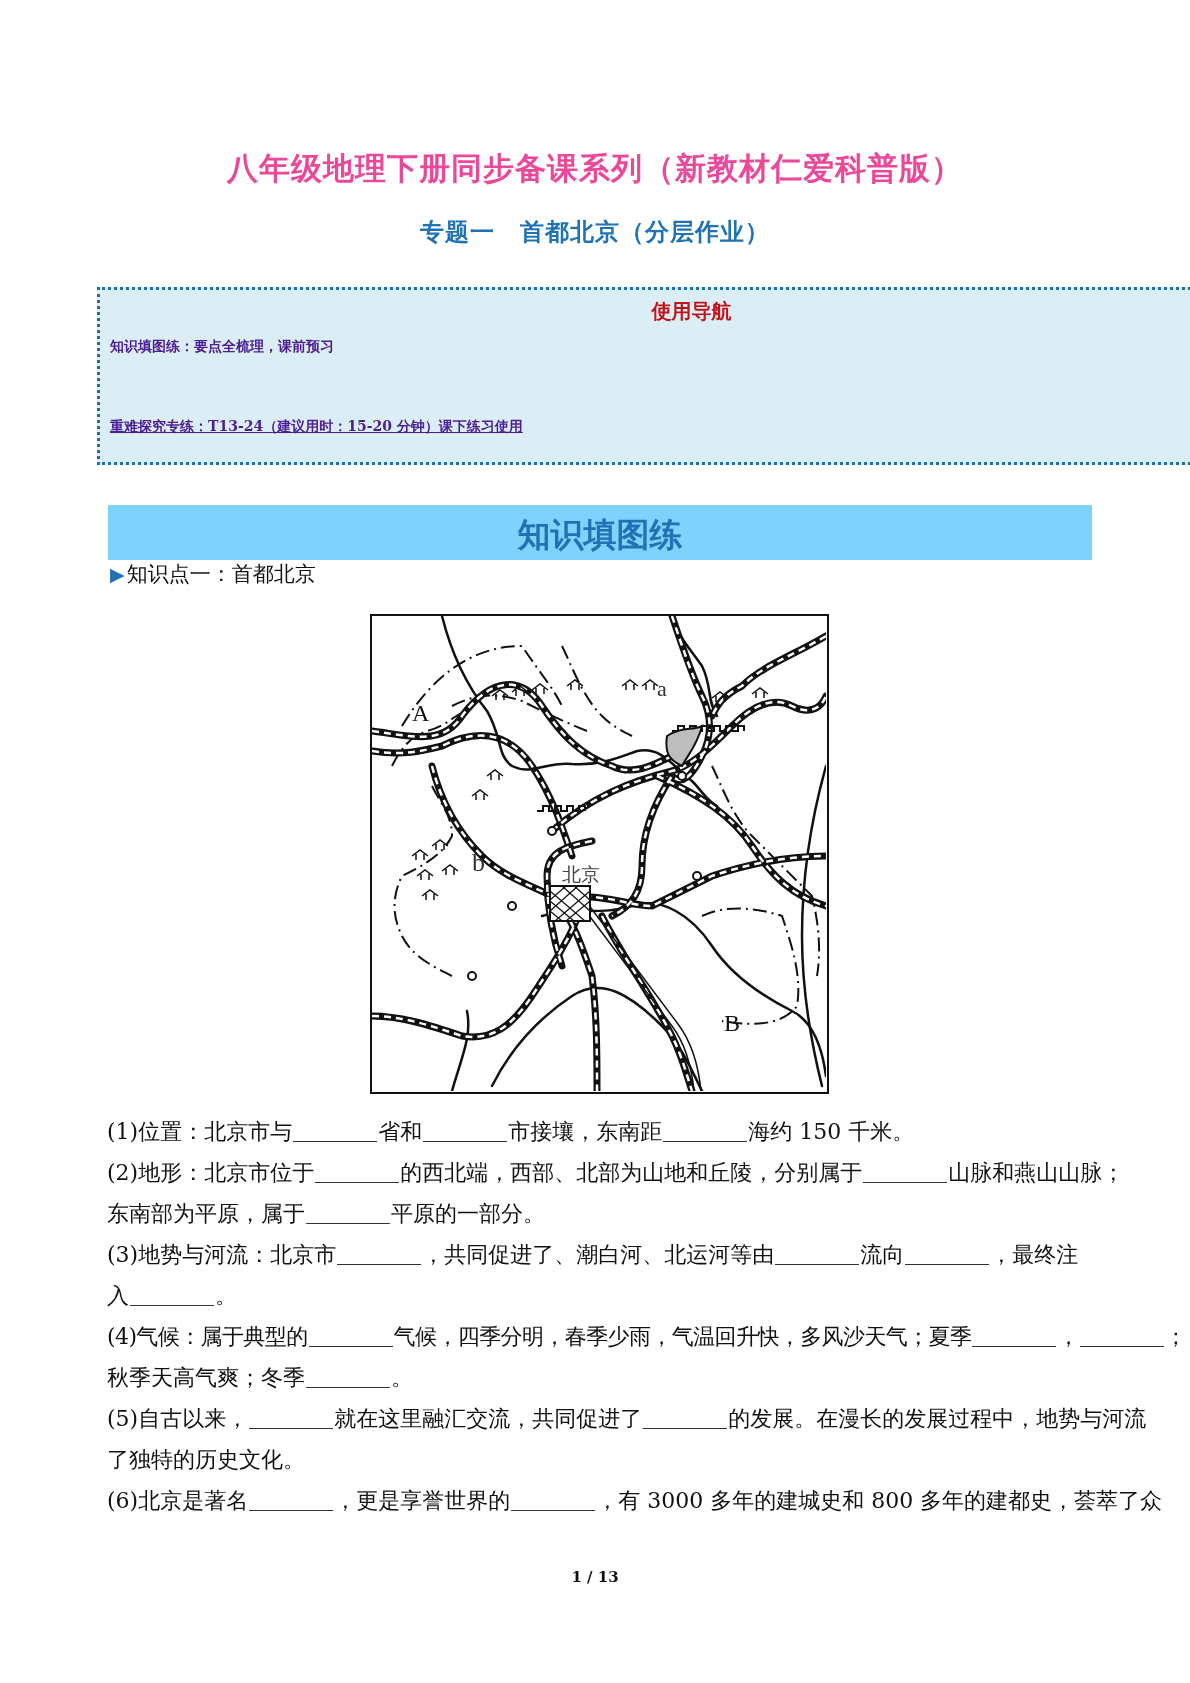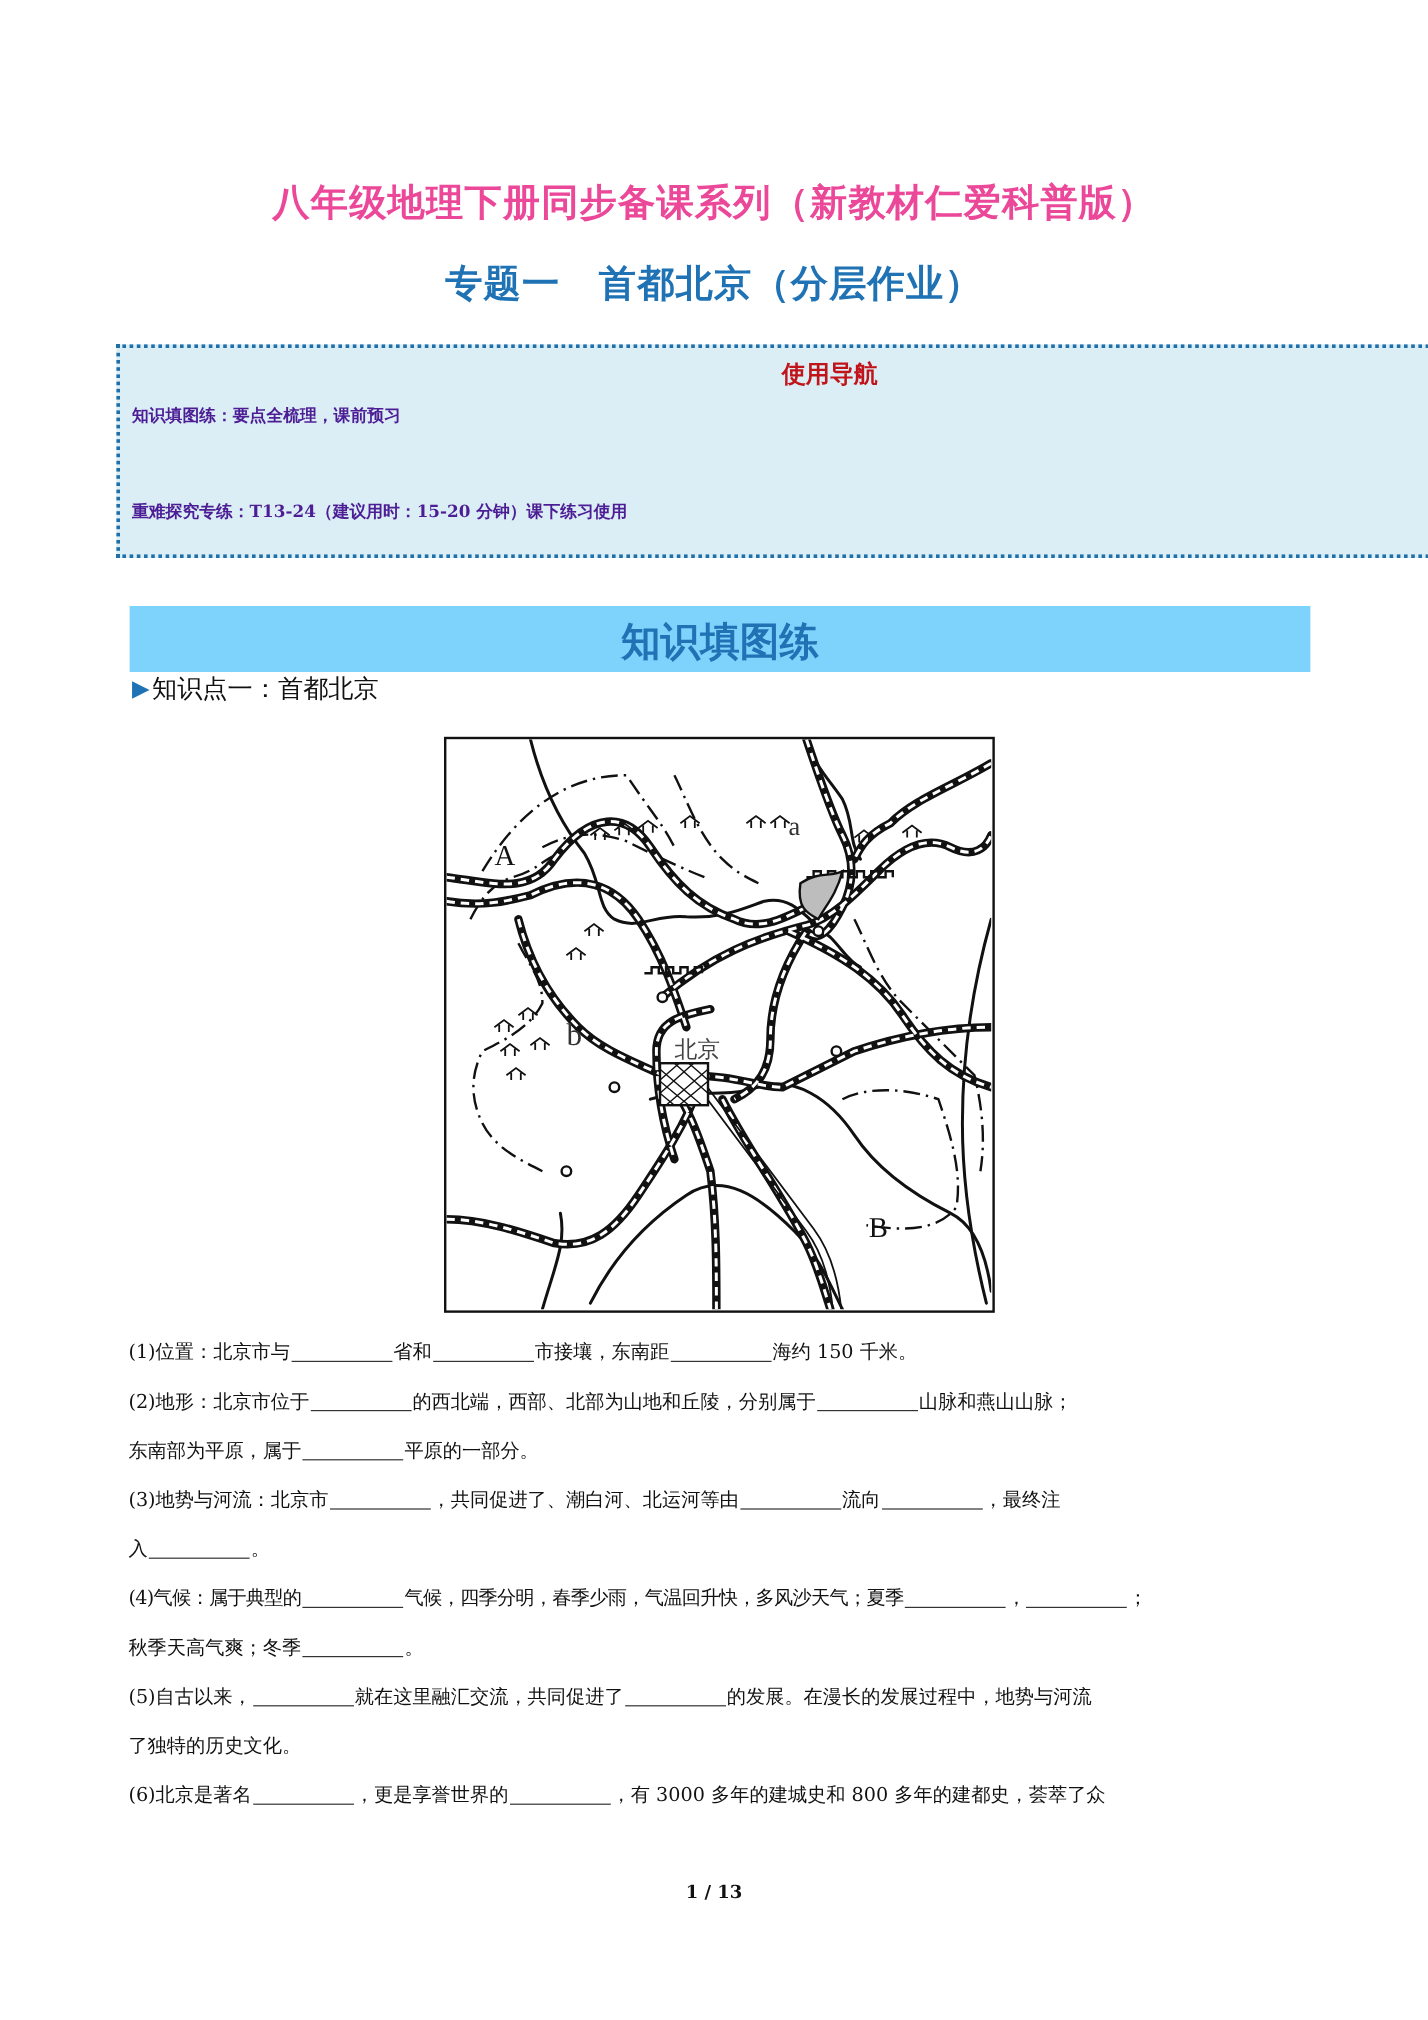--- a/index.html
+++ b/index.html
@@ -2,46 +2,46 @@
 <html><head>
 <meta charset="utf-8">
 <style>
   html, body { margin: 0; padding: 0; background: #ffffff; }
   body { width: 1190px; height: 1683px; position: relative; overflow: hidden;
          font-family: "DejaVu Serif", "Liberation Serif", serif; color: #111; }
   .abs { position: absolute; }
   .title-main { left: 0; width: 1190px; top: 148px; text-align: center;
     font-family: "DejaVu Sans", sans-serif; font-weight: bold; font-size: 31px; color: #ec4899; letter-spacing: 1px; }
   .title-sub { left: 0; width: 1190px; top: 216px; text-align: center;
-    font-family: "DejaVu Sans", sans-serif; font-weight: bold; font-size: 31px; color: #1f73b5; letter-spacing: 1px; }
+    font-family: "DejaVu Sans", sans-serif; font-weight: bold; font-size: 24px; color: #1f73b5; letter-spacing: 1px; }
   .nav-box { left: 97px; top: 287px; width: 1189px; height: 178px; background: #dbeef5;
     border: 3px dotted #1f6fa9; box-sizing: border-box; }
   .nav-title { position: absolute; left: 0; width: 100%; top: 8px; text-align: center;
     font-family: "DejaVu Sans", sans-serif; font-weight: bold; font-size: 20px; color: #c0141a; }
   .nav-line { position: absolute; left: 10px; font-family: "DejaVu Serif", serif; font-weight: bold; font-size: 14px; color: #4c1d95; }
   .section-bar { left: 108px; top: 505px; width: 984px; height: 55px; background: #7dd3fc; }
   .section-title { position: absolute; left: 0; width: 100%; top: 8px; text-align: center;
     font-family: "DejaVu Sans", sans-serif; font-weight: bold; font-size: 33px; color: #1f73b5; }
   .kp { left: 110px; top: 560px; font-family: "DejaVu Sans", sans-serif; font-size: 21px; color: #111; display: flex; align-items: center; }
   .kp .tri { color: #1f73b5; font-size: 19px; margin-right: 2px; }
   .map { left: 370px; top: 614px; width: 459px; height: 480px; border: 2.5px solid #111; box-sizing: border-box; background: #fff; overflow: hidden; }
-  .para { position: absolute; left: 107px; width: 980px; font-family: "DejaVu Serif", serif; font-size: 16px; color: #111; white-space: nowrap; }
+  .para { position: absolute; left: 107px; width: 980px; font-family: "DejaVu Serif", serif; font-size: 22px; color: #111; white-space: nowrap; }
   .blank { display: inline-block; width: 84px; border-bottom: 1.5px solid #333; height: 1em; vertical-align: -3px; margin: 0 1px; }
   .page-num { left: 0; width: 1190px; top: 1568px; text-align: center; font-family: "DejaVu Serif", serif; font-weight: bold; font-size: 15px; color: #111; }
 </style>
 </head>
 <body>
 
 <div class="abs title-main">八年级地理下册同步备课系列（新教材仁爱科普版）</div>
 <div class="abs title-sub">专题一　首都北京（分层作业）</div>
 
 <div class="abs nav-box">
   <div class="nav-title">使用导航</div>
   <div class="nav-line" style="top:48px;">知识填图练：要点全梳理，课前预习</div>
-  <div class="nav-line" style="top:128px;">重难探究专练：T13-24（建议用时：15-20 分钟）课下练习使用</div>
+  <div class="nav-line" style="top:128px;text-decoration:underline;">重难探究专练：T13-24（建议用时：15-20 分钟）课下练习使用</div>
 </div>
 
 <div class="abs section-bar">
   <div class="section-title">知识填图练</div>
 </div>
 
 <div class="abs kp">
   <span class="tri">▶</span>
   <span>知识点一：首都北京</span>
 </div>

